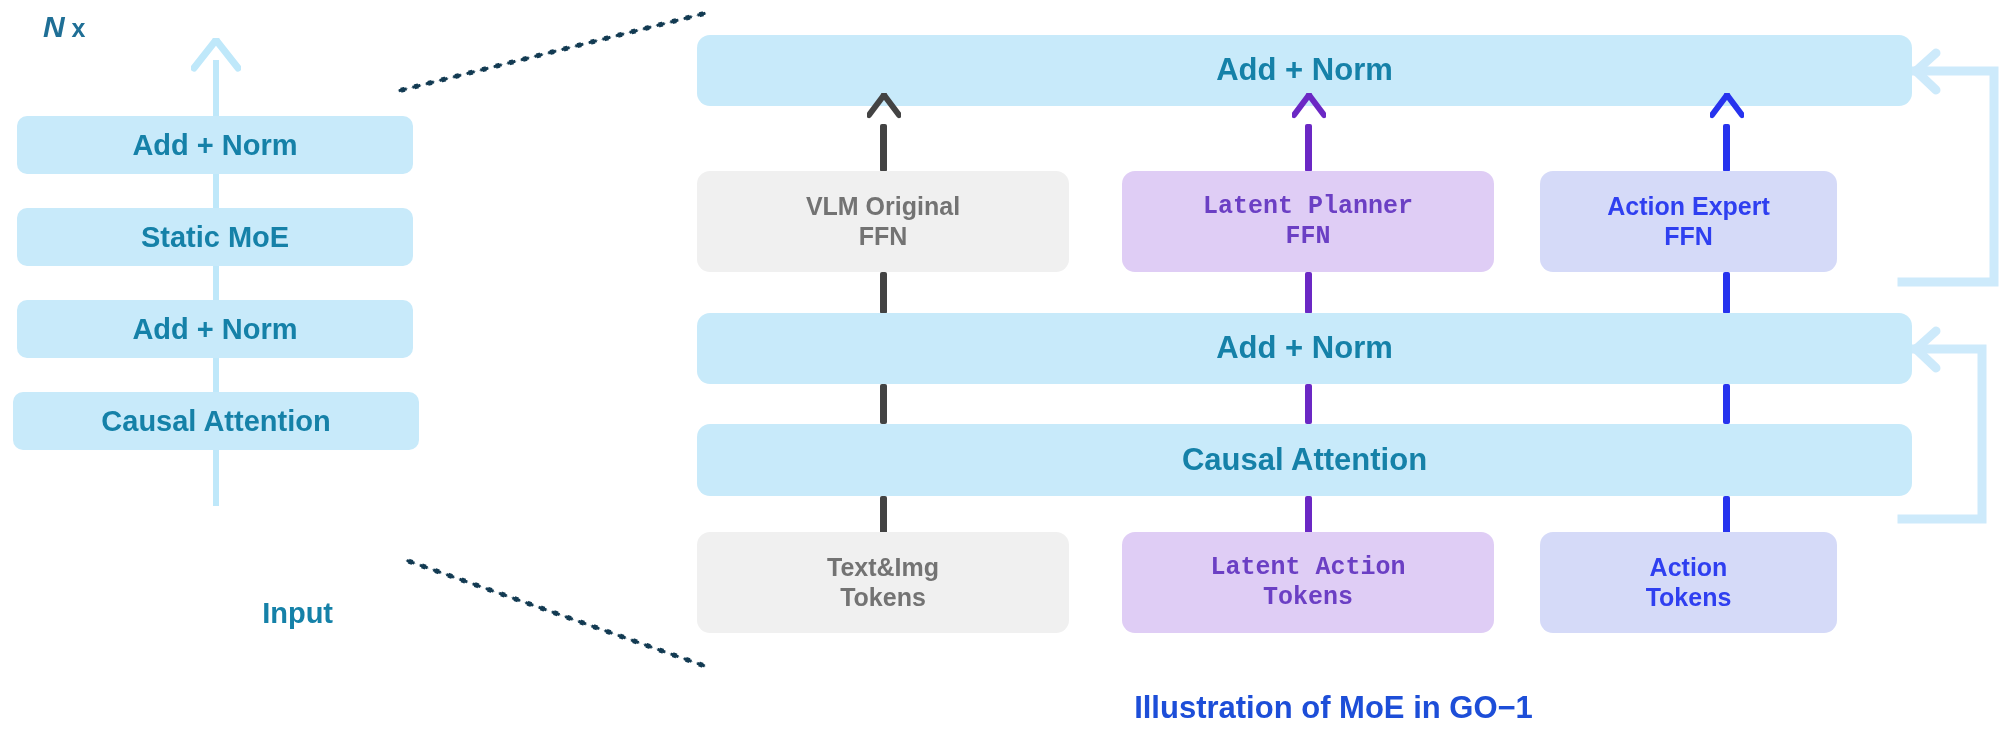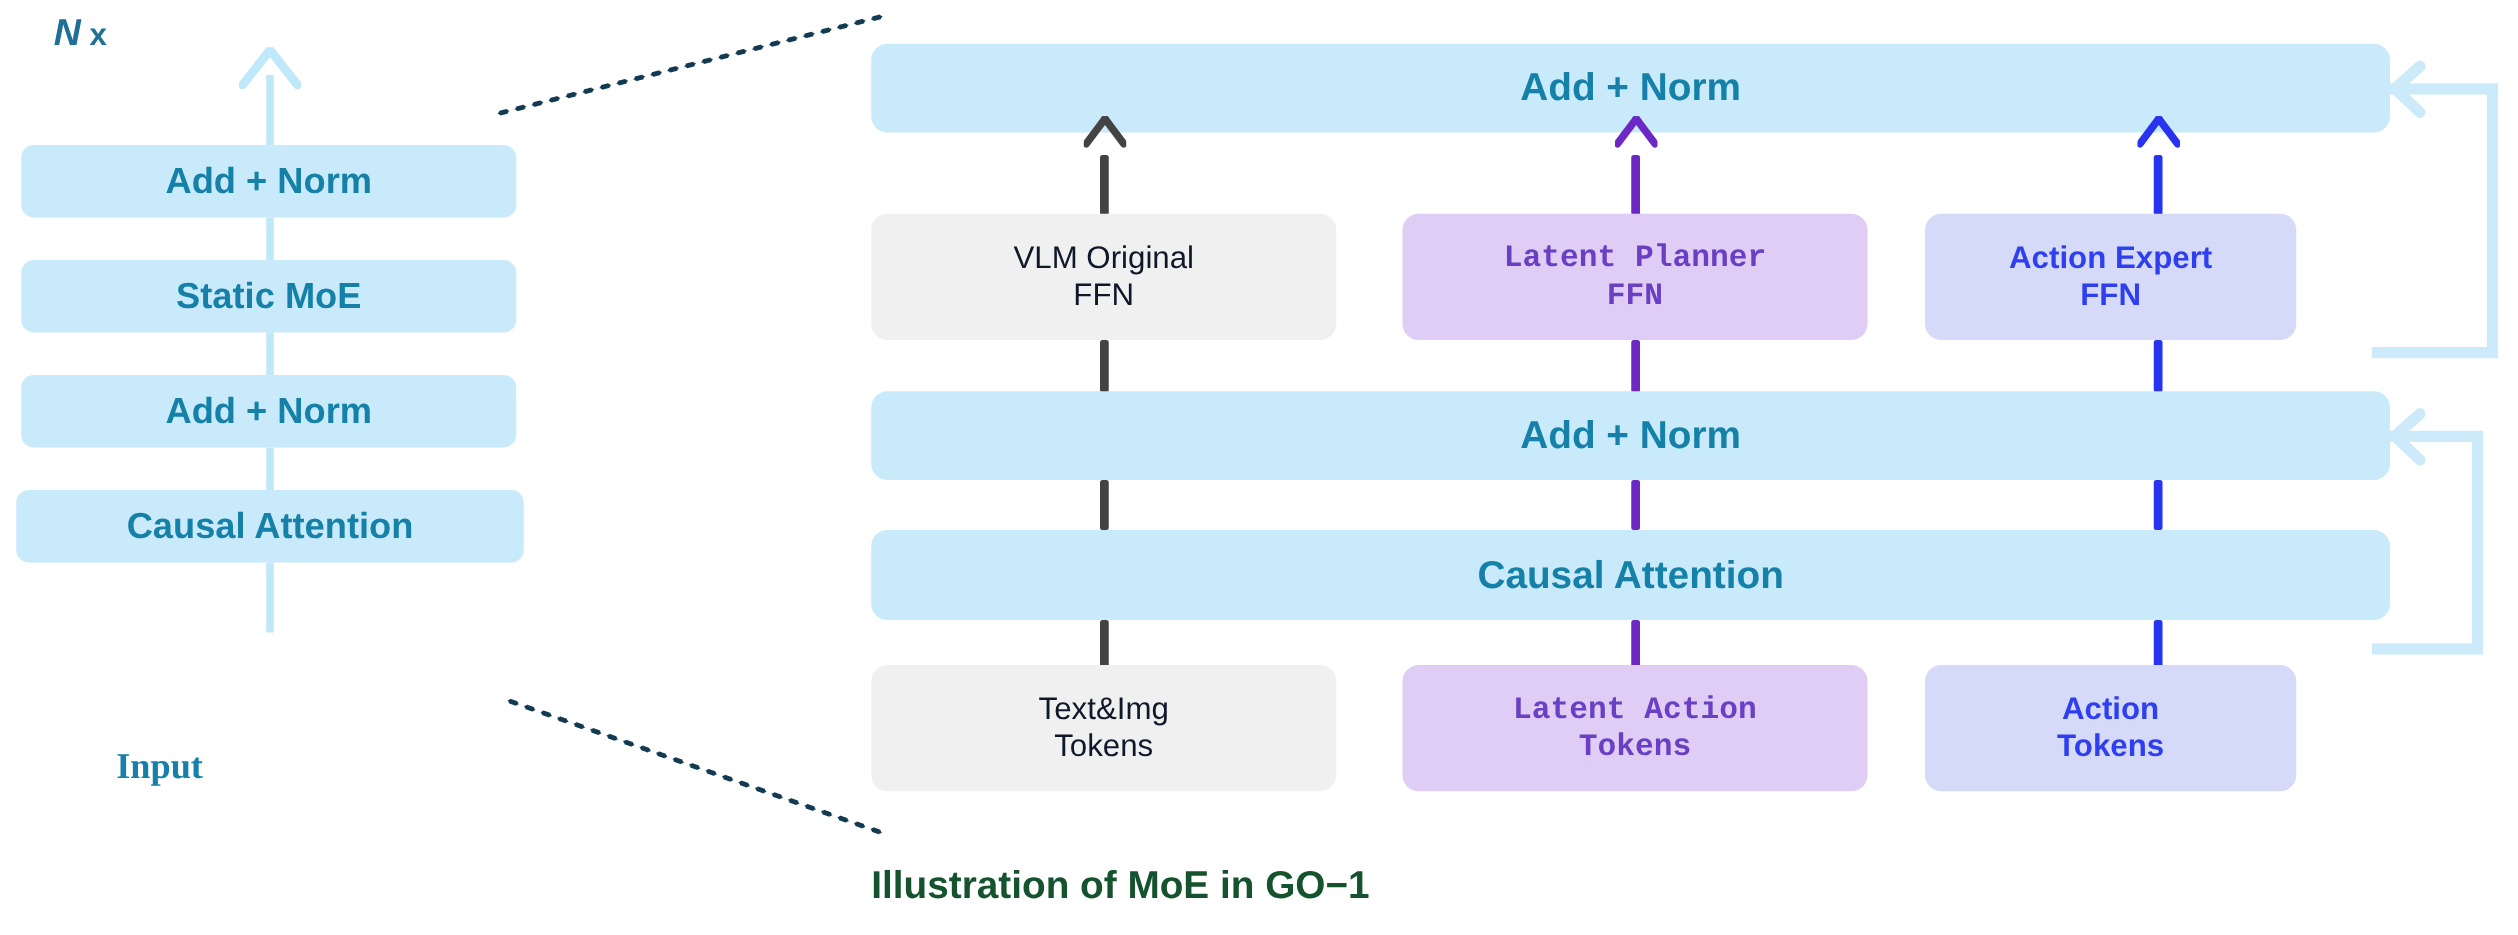--- a/index.html
+++ b/index.html
@@ -27,21 +27,21 @@
     align-items: center;
     justify-content: center;
     text-align: center;
     border-radius: 12px;
     line-height: 1.18;
     white-space: pre-line;
   }
 
   
   .cyan   { background: #c8eafa; color: #1581a8; text-align: center; }
-  .grey   { background: #f0f0f0; color: #0f172a; }
+  .grey   { background: #f0f0f0; color: #737373; font-weight: bold; }
   .purple { background: #dfcdf5; color: #6b3fc4; font-family: Liberation Mono, monospace; }
   .blue   { background: #d5daf8; color: #2f3ff0; }
 
   
   .left-box {
     left: 17px;
     width: 396px;
     height: 58px;
     font-size: 29px;
     font-weight: bold;
@@ -81,25 +81,24 @@
     font-weight: bold;
   }
   .nx-label i { font-style: italic; }
   .nx-label span.x { font-style: normal; font-size: 25px; font-weight: bold; }
 
   .input-label {
     position: absolute;
     left: 93px;
     top: 597px;
     width: 240px;
-    text-align: left;
+    text-align: right;
     font-size: 29px;
     font-weight: bold;
     color: #1581a8;
-    font-family: Liberation Serif, serif;
   }
 
   
   .dotted {
     position: absolute;
     height: 7px;
     background-image: radial-gradient(#123a52 45%, rgba(0,0,0,0) 46%);
     background-size: 14px 7px;
     background-repeat: repeat-x;
     transform-origin: 0 50%;
@@ -159,26 +158,27 @@
     position: absolute;
     left: 1890px;
     top: 0;
     width: 124px;
     height: 560px;
   }
 
   
   .caption {
     position: absolute;
-    left: 697px;
+    left: 726px;
     top: 690px;
     width: 1215px;
+    text-align: center;
     font-size: 31px;
     font-weight: bold;
-    color: #14532d;
+    color: #1d4ed8;
   }
 </style>
 </head>
 <body>
 
 <div id="canvas">
 
   <div>
 
     <div class="nx-label"><i>N</i><span class="x"> x</span></div>

